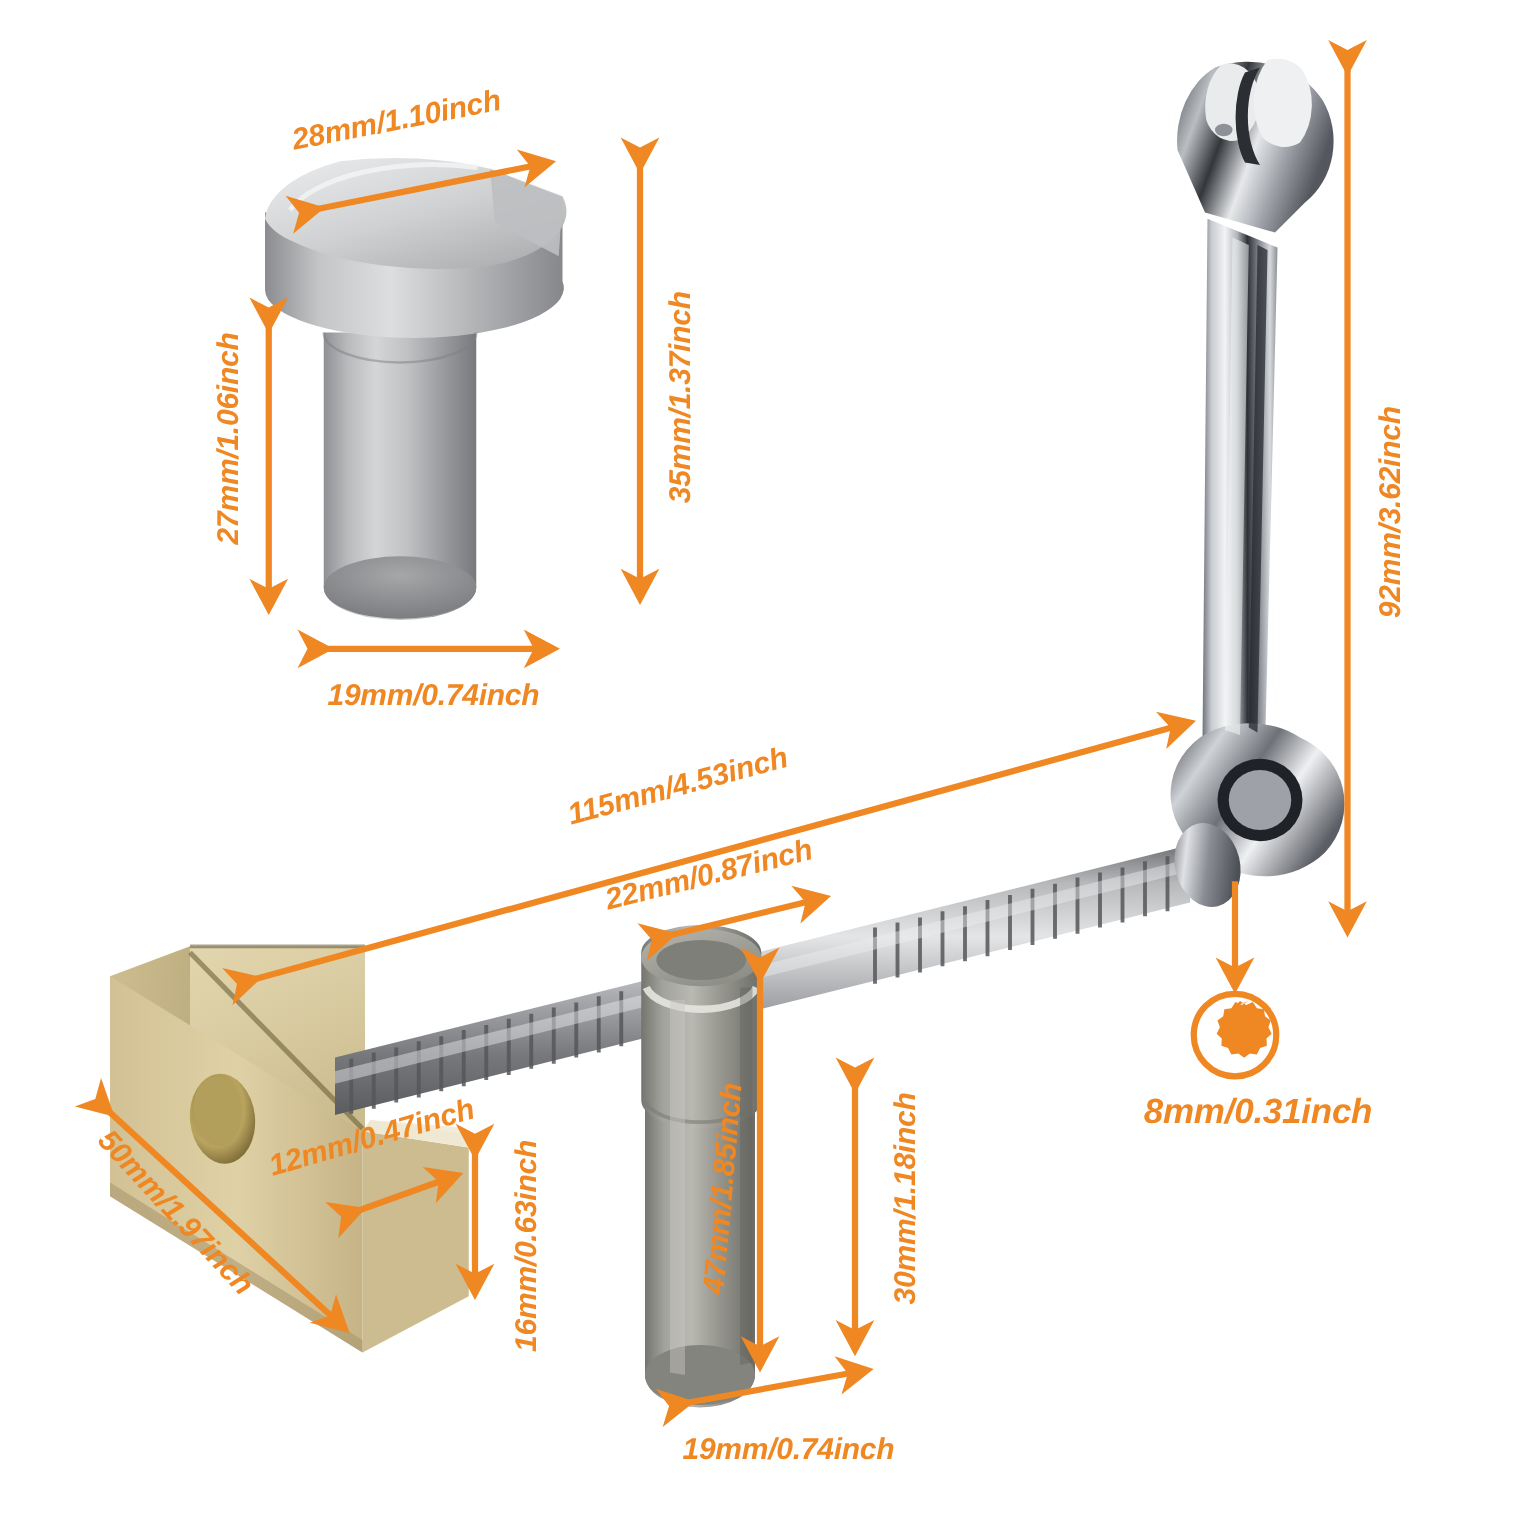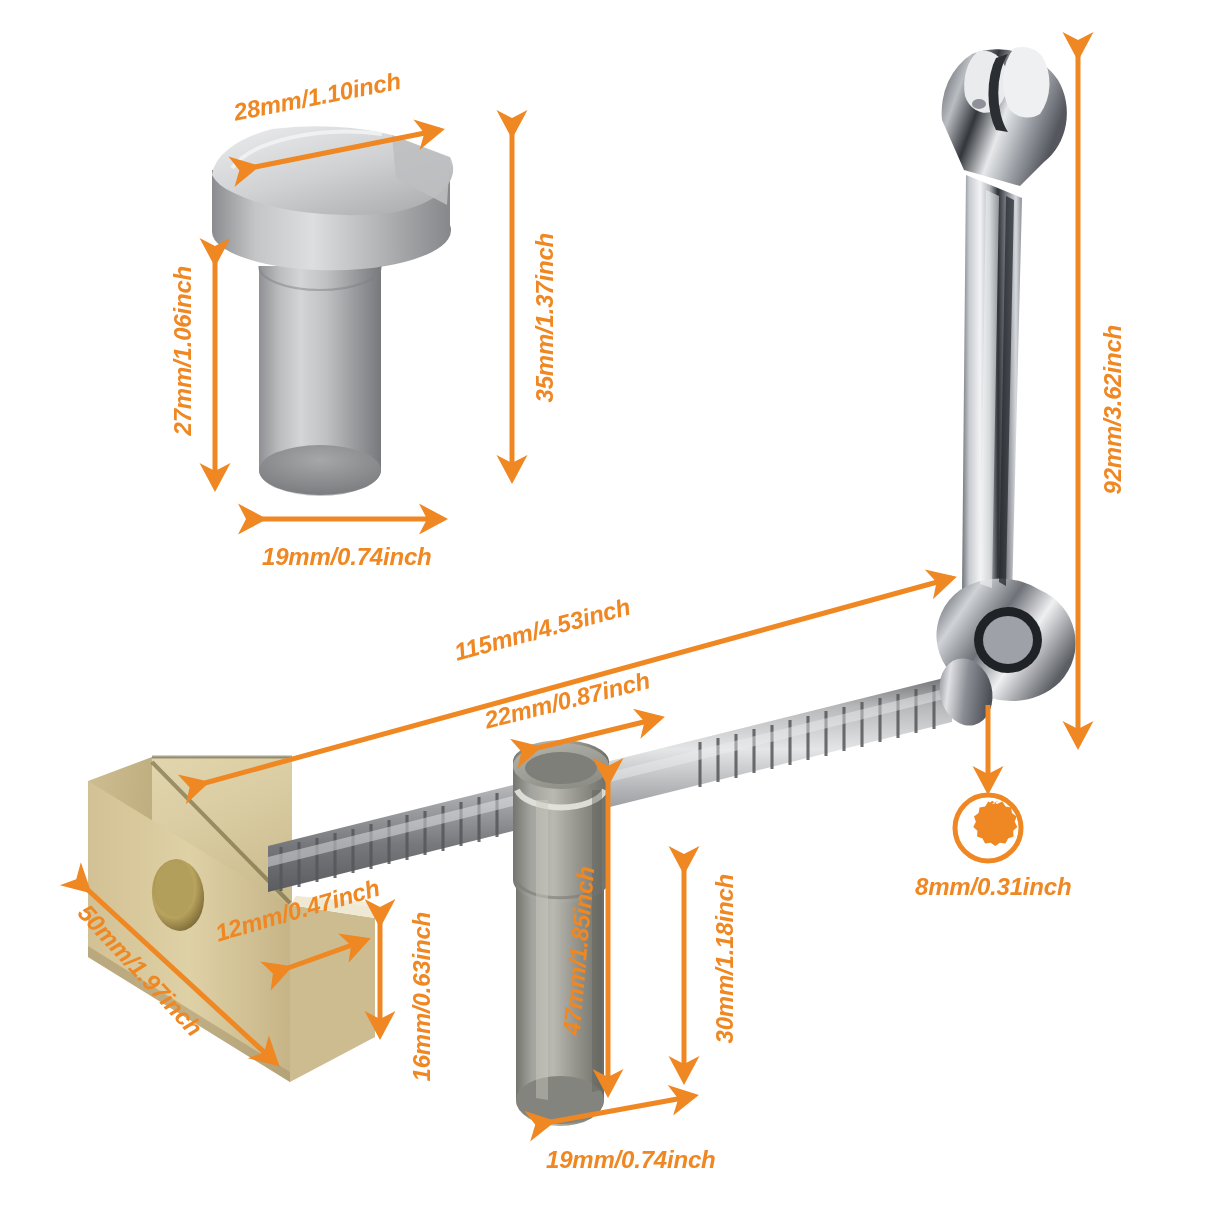--- a/index.html
+++ b/index.html
@@ -318,21 +318,21 @@
   <div class="dim" style="left:234px;top:99px;font-size:24px;transform:rotate(-11deg);transform-origin:left center;">28mm/1.10inch</div>
 
   <div class="dim" style="left:169px;top:266px;font-size:24px;writing-mode:vertical-rl;transform:rotate(180deg);">27mm/1.06inch</div>
 
   <div class="dim" style="left:531px;top:233px;font-size:24px;writing-mode:vertical-rl;transform:rotate(180deg);">35mm/1.37inch</div>
 
   <div class="dim" style="left:262px;top:543px;font-size:24px;">19mm/0.74inch</div>
 
   <div class="dim" style="left:1099px;top:325px;font-size:24px;writing-mode:vertical-rl;transform:rotate(180deg);">92mm/3.62inch</div>
 
-  <div class="dim" style="left:915px;top:873px;font-size:24px;">8mm/0.31inch</div>
+  <div class="dim" style="left:915px;top:873px;font-size:28px;">8mm/0.31inch</div>
 
   <div class="dim" style="left:455px;top:639px;font-size:24px;transform:rotate(-15deg);transform-origin:left center;">115mm/4.53inch</div>
 
   <div class="dim" style="left:485px;top:707px;font-size:24px;transform:rotate(-14deg);transform-origin:left center;">22mm/0.87inch</div>
 
   <div class="dim" style="left:72px;top:918px;font-size:24px;writing-mode:vertical-rl;transform:rotate(-43deg);transform-origin:left top;">50mm/1.97inch</div>
 
   <div class="dim" style="left:216px;top:920px;font-size:24px;transform:rotate(-16deg);transform-origin:left center;">12mm/0.47inch</div>
 
   <div class="dim" style="left:408px;top:912px;font-size:24px;writing-mode:vertical-rl;transform:rotate(180deg);">16mm/0.63inch</div>

